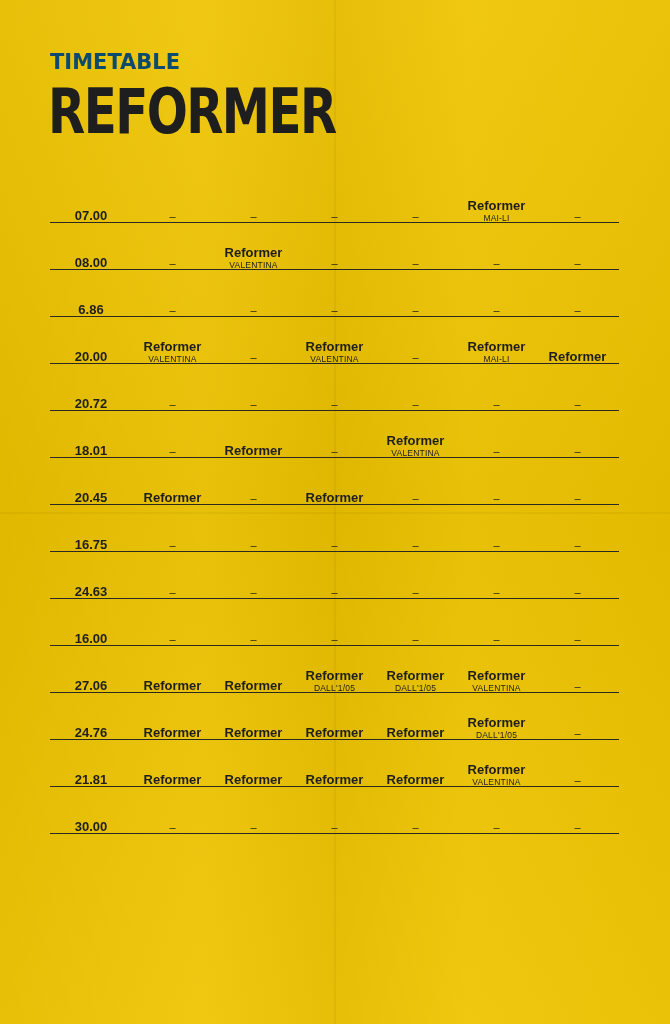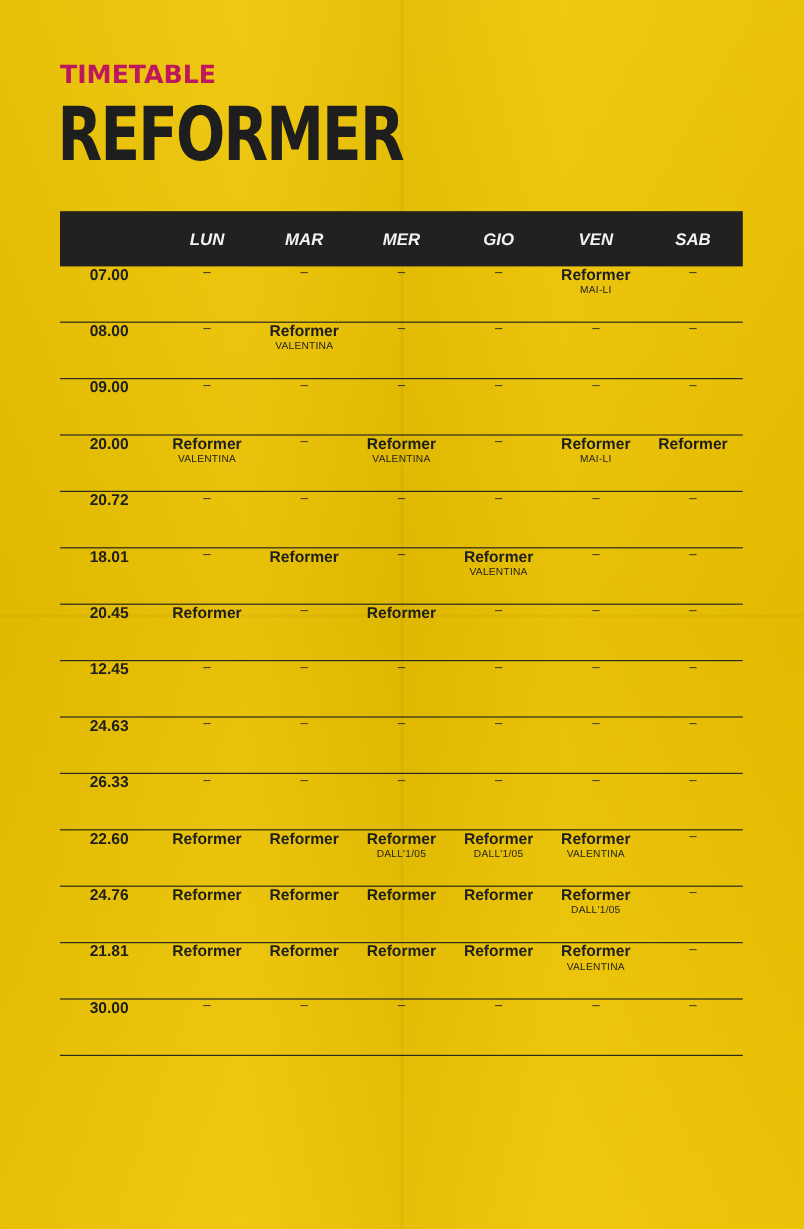--- a/index.html
+++ b/index.html
@@ -12,21 +12,21 @@
       font-family: "Liberation Sans", sans-serif;
       color: #1e1e1e;
       position: relative;
     }
     .fold-v { position: absolute; left: 334px; top: 0; width: 2px; height: 1024px; background: rgba(0,0,0,0.04); }
     .fold-h { position: absolute; left: 0; top: 512px; width: 670px; height: 2px; background: rgba(0,0,0,0.035); }
     .subtitle {
       position: absolute; left: 50px; top: 50px;
       font-family: "DejaVu Sans", sans-serif;
       font-weight: bold; font-size: 21px; letter-spacing: 0px;
-      color: #be185d;
+      color: #0c4a6e;
     }
     .title {
       position: absolute; left: 48px; top: 76px;
       font-family: "DejaVu Sans", sans-serif;
       font-weight: bold; font-size: 62px; line-height: 72px;
       letter-spacing: -2px;
       transform: scaleX(0.78); transform-origin: left center;
       color: #1e1e1e;
     }
     .table {
@@ -34,21 +34,21 @@
     }
     .thead {
       height: 46px; background: #222120; display: flex; align-items: center;
     }
     .thead .hcell {
       color: #f2f2f2; font-weight: bold; font-style: italic; font-size: 14px;
       text-align: center; width: 81px;
     }
     .thead .hcell.time { width: 82px; }
     .row {
-      height: 46px; display: flex; align-items: flex-start;
+      height: 46px; display: flex; align-items: flex-end;
       border-bottom: 1.5px solid #2a2a20;
     }
     .cell {
       width: 81px; text-align: center; display: flex; flex-direction: column;
       align-items: center; justify-content: center; line-height: 1;
     }
     .cell.time { width: 82px; font-weight: bold; font-size: 13px; }
     .cls { font-weight: bold; font-size: 13px; }
     .sub { font-size: 8.5px; margin-top: 2px; letter-spacing: 0.2px; }
     .dash { font-size: 11px; }
@@ -56,29 +56,20 @@
 </head>
 <body>
 
 <div class="fold-v"></div>
 <div class="fold-h"></div>
 
 <div class="subtitle">TIMETABLE</div>
 <div class="title">REFORMER</div>
 
 <div class="table">
-  <div class="thead">
-    <div class="hcell time"></div>
-    <div class="hcell">LUN</div>
-    <div class="hcell">MAR</div>
-    <div class="hcell">MER</div>
-    <div class="hcell">GIO</div>
-    <div class="hcell">VEN</div>
-    <div class="hcell">SAB</div>
-  </div>
   <div id="tbody">
       <div class="row">
         <div class="cell time">07.00</div>
         <div class="cell">
           <span class="dash">–</span>
         </div>
         <div class="cell">
           <span class="dash">–</span>
         </div>
         <div class="cell">
@@ -111,21 +102,21 @@
           <span class="dash">–</span>
         </div>
         <div class="cell">
           <span class="dash">–</span>
         </div>
         <div class="cell">
           <span class="dash">–</span>
         </div>
       </div>
       <div class="row">
-        <div class="cell time">09.00</div>
+        <div class="cell time">6.86</div>
         <div class="cell">
           <span class="dash">–</span>
         </div>
         <div class="cell">
           <span class="dash">–</span>
         </div>
         <div class="cell">
           <span class="dash">–</span>
         </div>
         <div class="cell">
@@ -220,21 +211,21 @@
           <span class="dash">–</span>
         </div>
         <div class="cell">
           <span class="dash">–</span>
         </div>
         <div class="cell">
           <span class="dash">–</span>
         </div>
       </div>
       <div class="row">
-        <div class="cell time">12.45</div>
+        <div class="cell time">16.75</div>
         <div class="cell">
           <span class="dash">–</span>
         </div>
         <div class="cell">
           <span class="dash">–</span>
         </div>
         <div class="cell">
           <span class="dash">–</span>
         </div>
         <div class="cell">
@@ -262,42 +253,42 @@
           <span class="dash">–</span>
         </div>
         <div class="cell">
           <span class="dash">–</span>
         </div>
         <div class="cell">
           <span class="dash">–</span>
         </div>
       </div>
       <div class="row">
-        <div class="cell time">26.33</div>
-        <div class="cell">
-          <span class="dash">–</span>
-        </div>
-        <div class="cell">
-          <span class="dash">–</span>
-        </div>
-        <div class="cell">
-          <span class="dash">–</span>
-        </div>
-        <div class="cell">
-          <span class="dash">–</span>
-        </div>
-        <div class="cell">
-          <span class="dash">–</span>
-        </div>
-        <div class="cell">
-          <span class="dash">–</span>
-        </div>
-      </div>
-      <div class="row">
-        <div class="cell time">22.60</div>
+        <div class="cell time">16.00</div>
+        <div class="cell">
+          <span class="dash">–</span>
+        </div>
+        <div class="cell">
+          <span class="dash">–</span>
+        </div>
+        <div class="cell">
+          <span class="dash">–</span>
+        </div>
+        <div class="cell">
+          <span class="dash">–</span>
+        </div>
+        <div class="cell">
+          <span class="dash">–</span>
+        </div>
+        <div class="cell">
+          <span class="dash">–</span>
+        </div>
+      </div>
+      <div class="row">
+        <div class="cell time">27.06</div>
         <div class="cell">
           <span class="cls">Reformer</span>
         </div>
         <div class="cell">
           <span class="cls">Reformer</span>
         </div>
         <div class="cell">
           <span class="cls">Reformer</span>
           <span class="sub">DALL'1/05</span>
         </div>

